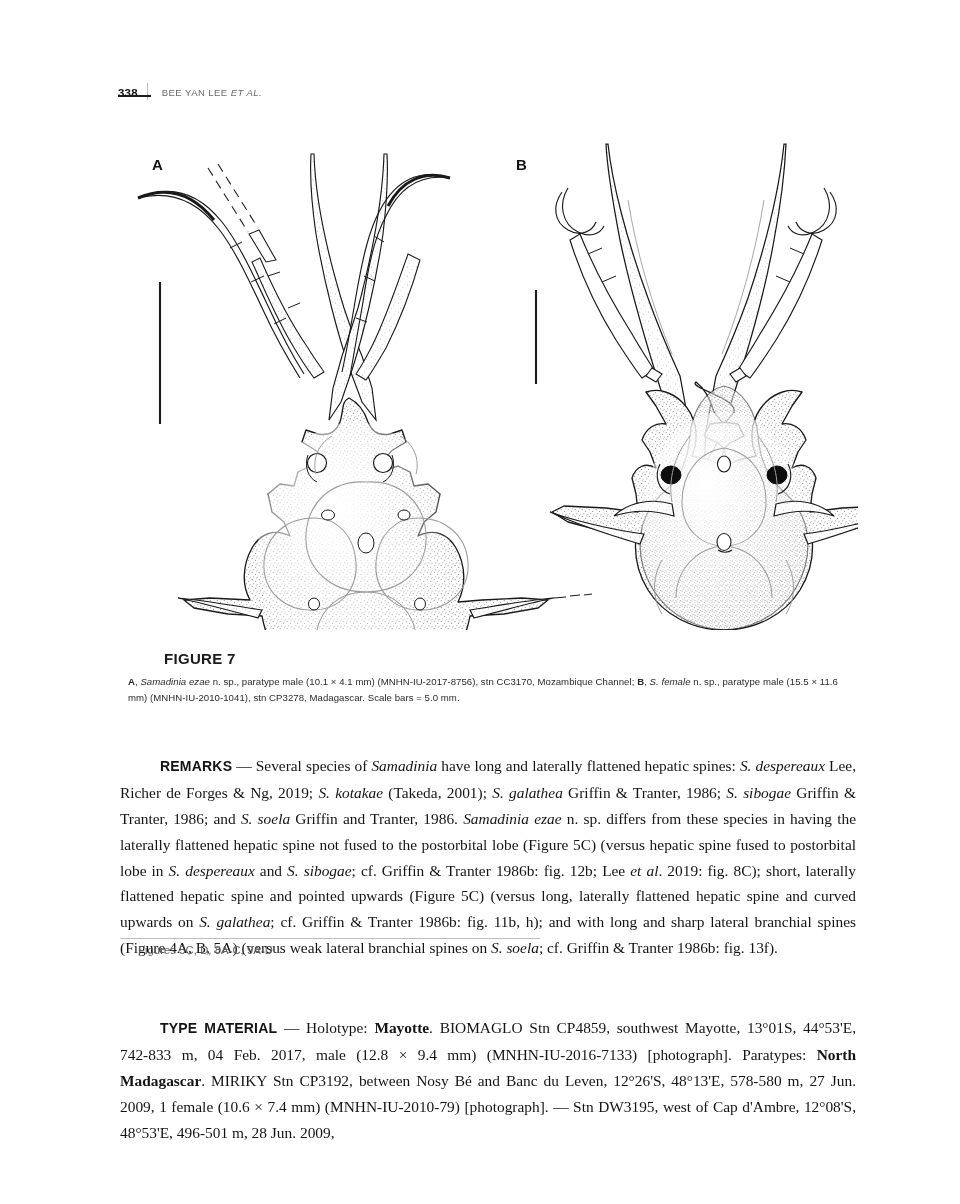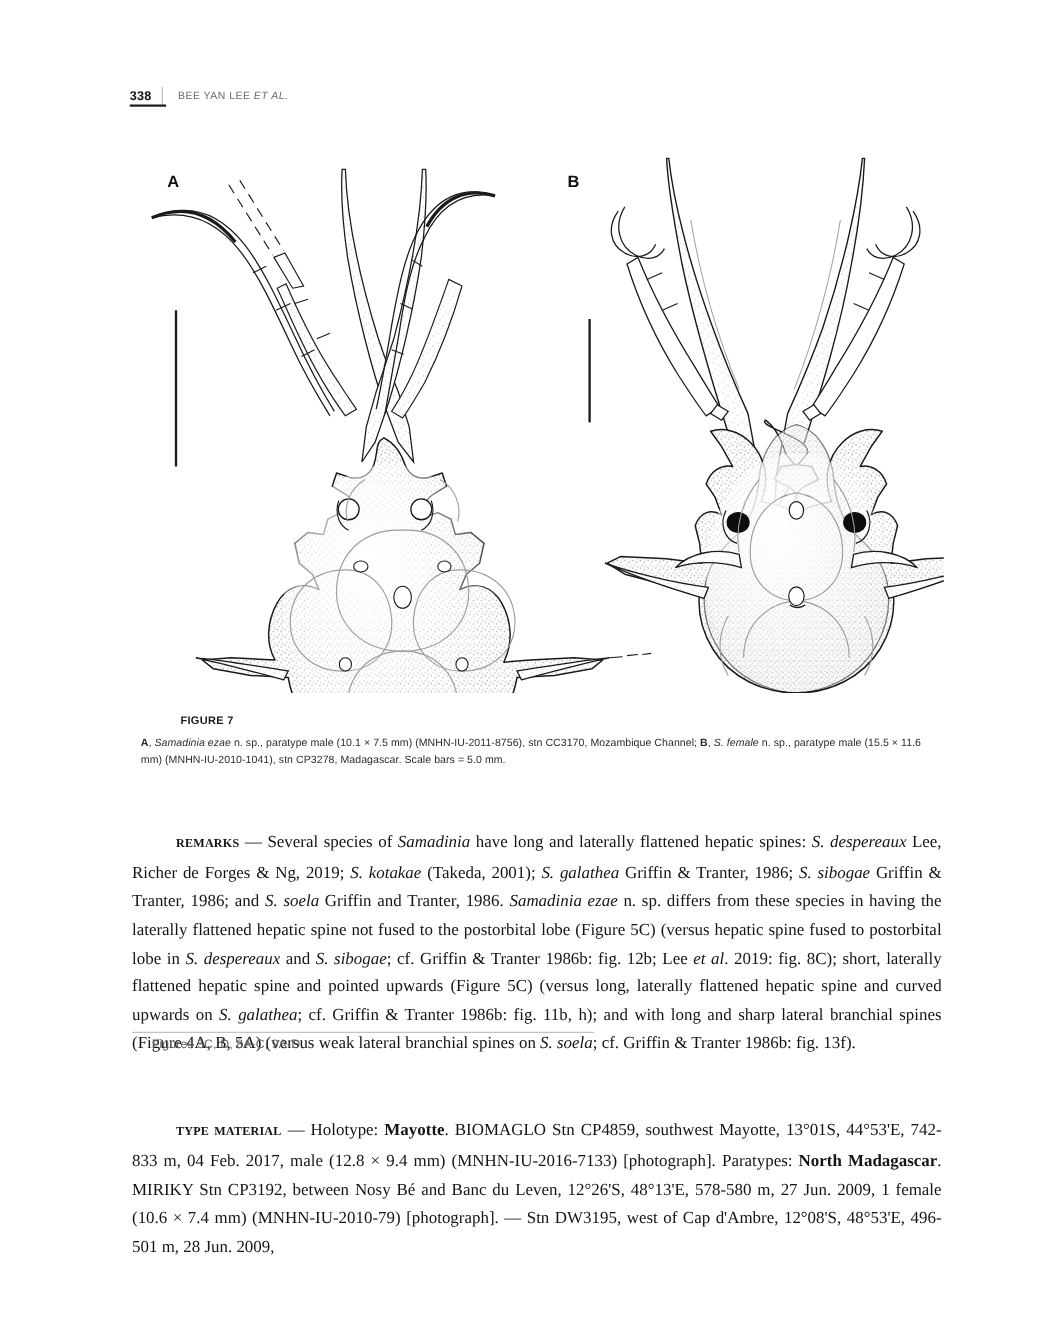--- a/index.html
+++ b/index.html
@@ -17,21 +17,21 @@
   }
 
   
   .running-head {
     position: absolute;
     left: 118px;
     top: 74px;
     width: 700px;
     height: 26px;
     display: flex;
-    align-items: center;
+    align-items: flex-end;
   }
   .folio {
     font-family: "Liberation Sans", sans-serif;
     font-weight: bold;
     font-size: 11.5px;
     color: #111;
     letter-spacing: 0.2px;
     line-height: 14px;
     padding-top: 1px;
   }
@@ -83,21 +83,21 @@
 
   
   .caption-block {
     position: absolute;
     left: 128px;
     top: 650px;
     width: 712px;
   }
   .caption-title {
     font-family: "Liberation Sans", sans-serif;
-    font-size: 10px;
+    font-size: 15px;
     font-weight: bold;
     color: #1a1a1a;
     letter-spacing: 0.3px;
     margin-bottom: 7px;
     padding-left: 36px;
   }
   .caption-body {
     font-family: "Liberation Sans", sans-serif;
     font-size: 9.6px;
     line-height: 16px;
@@ -114,23 +114,23 @@
     width: 736px;
     font-family: "Liberation Serif", serif;
     font-size: 15.4px;
     line-height: 25.8px;
     text-align: justify;
     color: #141414;
   }
   .body-text i { font-style: italic; }
   .body-text b { font-weight: bold; }
   .smallcaps-lead {
-    font-family: Liberation Serif, serif;
+    font-family: Liberation Sans, sans-serif;
     font-weight: bold;
-    font-size: 11px;
+    font-size: 14px;
     letter-spacing: 0.2px;
     padding-left: 40px;
   }
 
   #remarks-para { top: 738px; }
   #type-material-para { top: 1000px; }
 
   
   .species-heading-block {
     position: absolute;
@@ -416,21 +416,21 @@
       <ellipse cx="248" cy="334" rx="6.5" ry="8"></ellipse>
       <ellipse cx="248" cy="412" rx="7" ry="8.5"></ellipse>
     </g>
     <path d="M242,420 C246,423 252,423 256,420" fill="none" stroke="#1a1a1a" stroke-width="1.2"></path>
   </g>
 </svg>
 </div>
 
 <div class="caption-block">
   <div class="caption-title">FIGURE 7</div>
-  <div class="caption-body"><b>A</b><span>, </span><i>Samadinia ezae</i><span> n. sp., paratype male (10.1 × 7.5 mm) (MNHN-IU-2011-8756), stn CC3170, Mozambique Channel; </span><b>B</b><span>, </span><i>S. female</i><span> n. sp., paratype male (15.5 × 11.6 mm) (MNHN-IU-2010-1041), stn CP3278, Madagascar. Scale bars = 5.0 mm.</span></div>
+  <div class="caption-body"><b>A</b><span>, </span><i>Samadinia ezae</i><span> n. sp., paratype male (10.1 × 4.1 mm) (MNHN-IU-2017-8756), stn CC3170, Mozambique Channel; </span><b>B</b><span>, </span><i>S. female</i><span> n. sp., paratype male (15.5 × 11.6 mm) (MNHN-IU-2010-1041), stn CP3278, Madagascar. Scale bars = 5.0 mm.</span></div>
 </div>
 
 <p class="body-text" id="remarks-para">
   <span class="smallcaps-lead">REMARKS</span><span> — </span><span><span>Several species of </span><i>Samadinia</i><span> have long and laterally flattened hepatic spines: </span><i>S. despereaux</i><span> Lee, Richer de Forges &amp; Ng, 2019; </span><i>S. kotakae</i><span> (Takeda, 2001); </span><i>S. galathea</i><span> Griffin &amp; Tranter, 1986; </span><i>S. sibogae</i><span> Griffin &amp; Tranter, 1986; and </span><i>S. soela</i><span> Griffin and Tranter, 1986. </span><i>Samadinia ezae</i><span> n. sp. differs from these species in having the laterally flattened hepatic spine not fused to the postorbital lobe (Figure 5C) (versus hepatic spine fused to postorbital lobe in </span><i>S. despereaux</i><span> and </span><i>S. sibogae</i><span>; cf. Griffin &amp; Tranter 1986b: fig. 12b; Lee </span><i>et al</i><span>. 2019: fig. 8C); short, laterally flattened hepatic spine and pointed upwards (Figure 5C) (versus long, laterally flattened hepatic spine and curved upwards on </span><i>S. galathea</i><span>; cf. Griffin &amp; Tranter 1986b: fig. 11b, h); and with long and sharp lateral branchial spines (Figure 4A, B, 5A) (versus weak lateral branchial spines on </span><i>S. soela</i><span>; cf. Griffin &amp; Tranter 1986b: fig. 13f).</span></span>
 </p>
 
 <div class="species-heading-block">
   <div class="species-rule"></div>
   <div class="species-figrefs">Figures 5C, D, 8A-C, 9A-D</div>
 </div>

